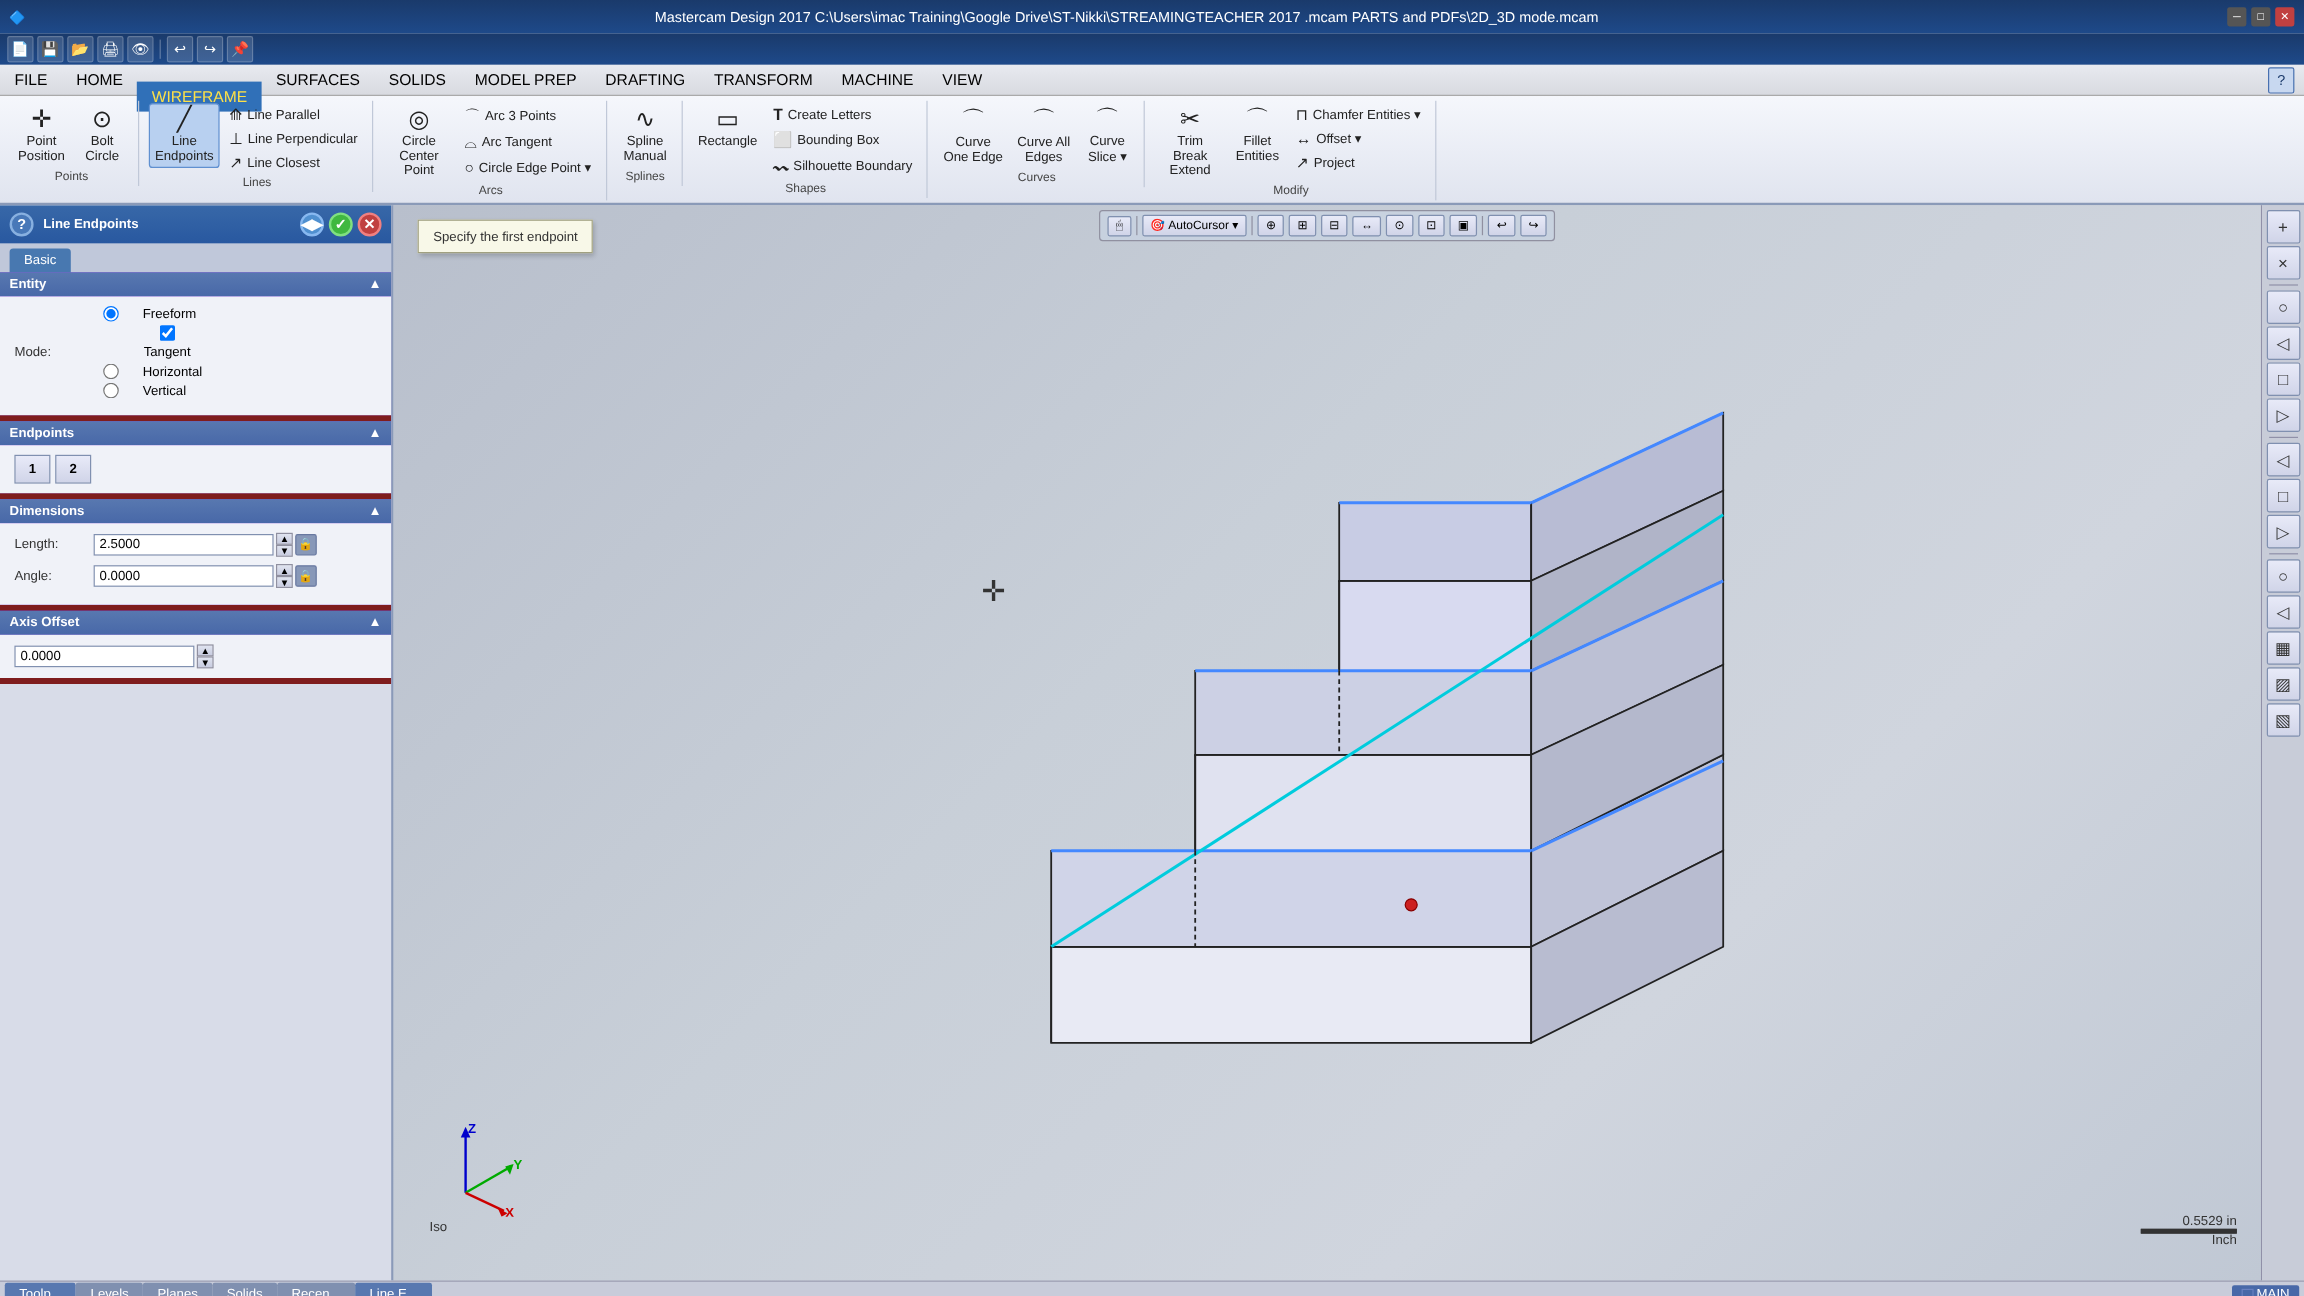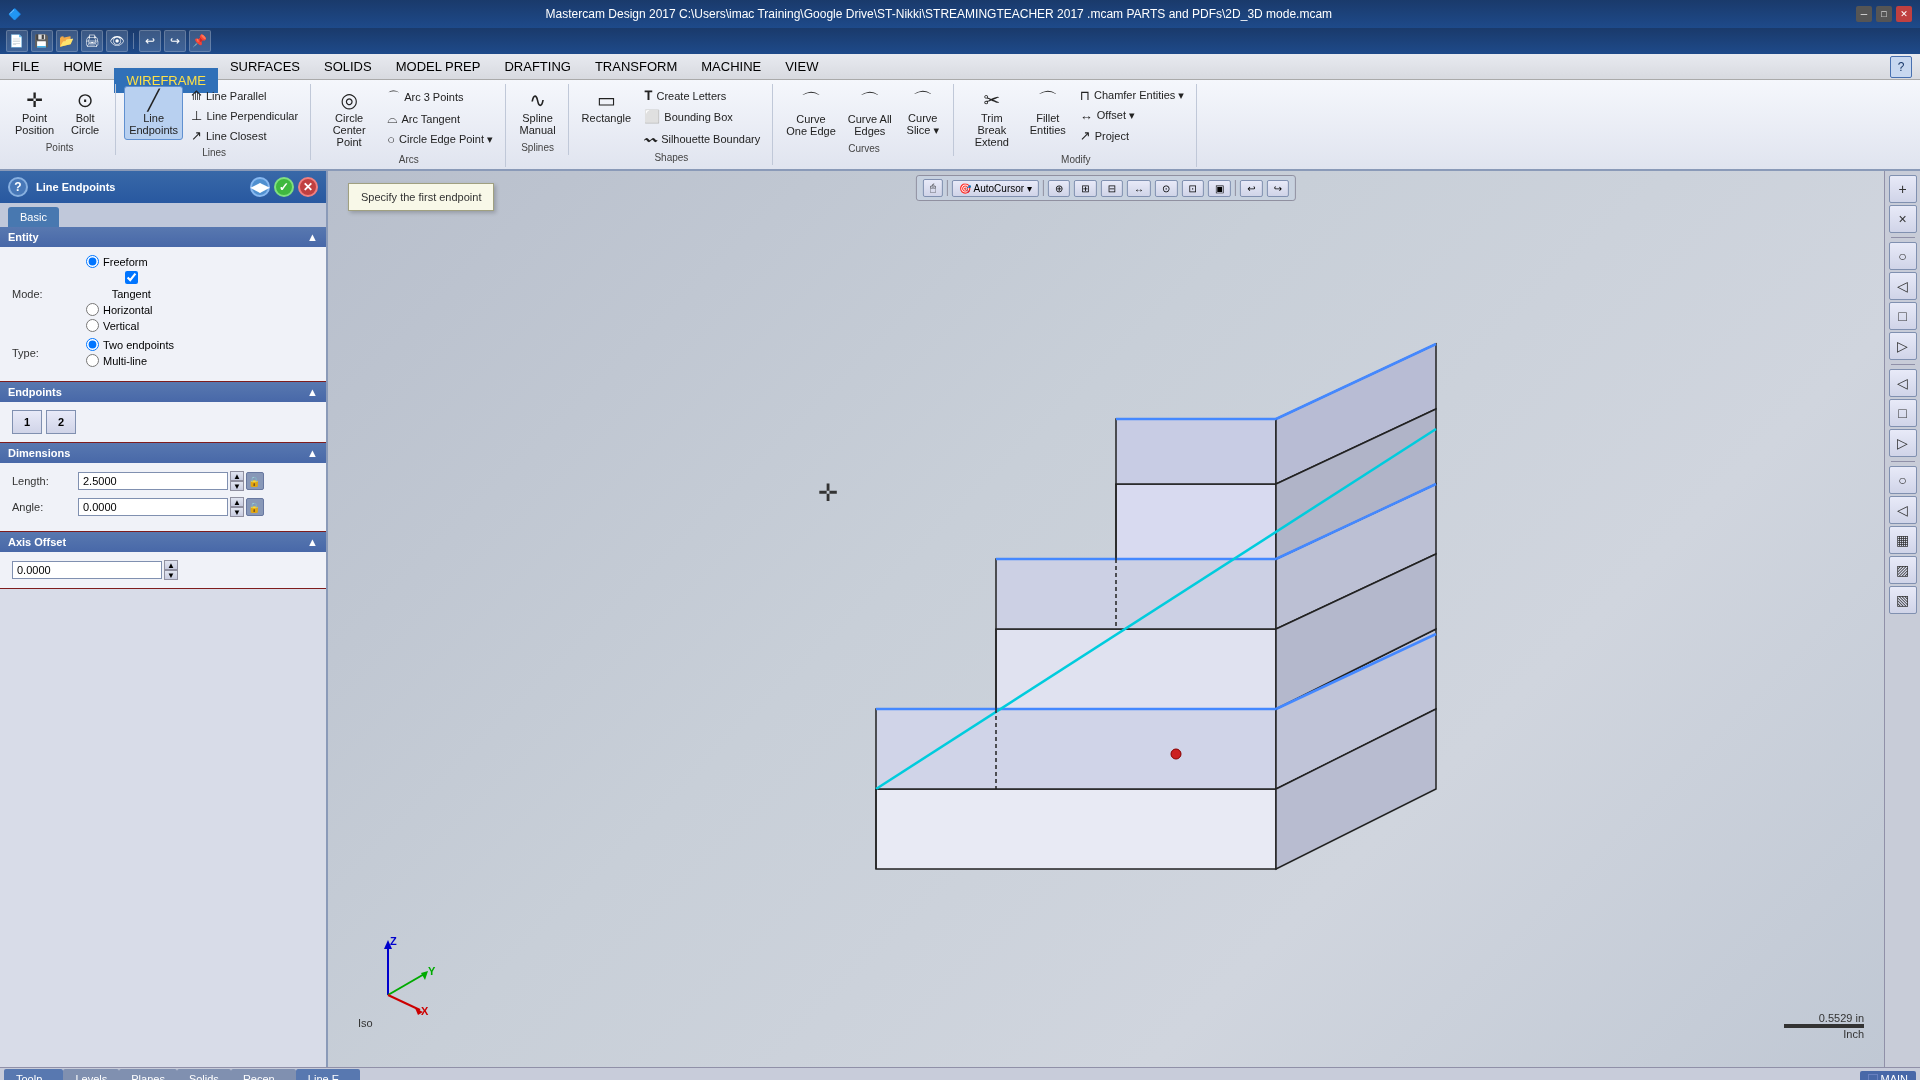--- a/index.html
+++ b/index.html
@@ -156,21 +156,21 @@
       display: inline-block;
       padding: 4px 12px;
       background: #4878b0;
       color: white;
       font-size: 11px;
       border-radius: 3px 3px 0 0;
       cursor: pointer;
     }
     .panel-section {
       background: #6d28d9;
-      border-bottom: 1px solid #7f1d1d;
+      border-bottom: 5px solid #7f1d1d;
     }
     .panel-section-header {
       background: linear-gradient(to bottom, #5878b0, #4868a8);
       color: white;
       padding: 4px 8px;
       display: flex;
       align-items: center;
       justify-content: space-between;
       cursor: pointer;
       font-size: 11px;
@@ -185,21 +185,21 @@
       align-items: center;
       margin-bottom: 6px;
       gap: 6px;
     }
     .form-label {
       color: #333;
       font-size: 11px;
       min-width: 60px;
     }
     .radio-group { display: flex; flex-direction: column; gap: 3px; padding-left: 8px; }
-    .radio-row { display: flex; align-items: center; gap: 4px; font-size: 11px; }
+    .radio-row { display: flex; align-items: center; gap: 20px; font-size: 11px; }
     .checkbox-row { display: flex; align-items: center; gap: 4px; font-size: 11px; padding-left: 24px; flex-direction: column; }
     input[type="radio"] { margin: 0; }
     input[type="checkbox"] { margin: 0; }
     .form-input {
       background: white;
       border: 1px solid #8090b0;
       padding: 2px 4px;
       font-size: 11px;
       width: 150px;
     }
@@ -606,33 +606,20 @@
             <div class="radio-row">
               <input type="radio" name="mode" style="">
               <span>Horizontal</span>
             </div>
             <div class="radio-row">
               <input type="radio" name="mode" style="">
               <span>Vertical</span>
             </div>
           </div>
         </div>
-        <div class="form-row">
-          <span class="form-label">Type:</span>
-          <div class="radio-group">
-            <div class="radio-row">
-              <input type="radio" name="type" checked="" style="">
-              <span>Two endpoints</span>
-            </div>
-            <div class="radio-row">
-              <input type="radio" name="type" style="">
-              <span>Multi-line</span>
-            </div>
-          </div>
-        </div>
       </div>
     </div>
 
     <div class="panel-section">
       <div class="panel-section-header">
         <span>Endpoints</span>
         <span>▲</span>
       </div>
       <div class="panel-section-content">
         <div class="endpoints-row">

